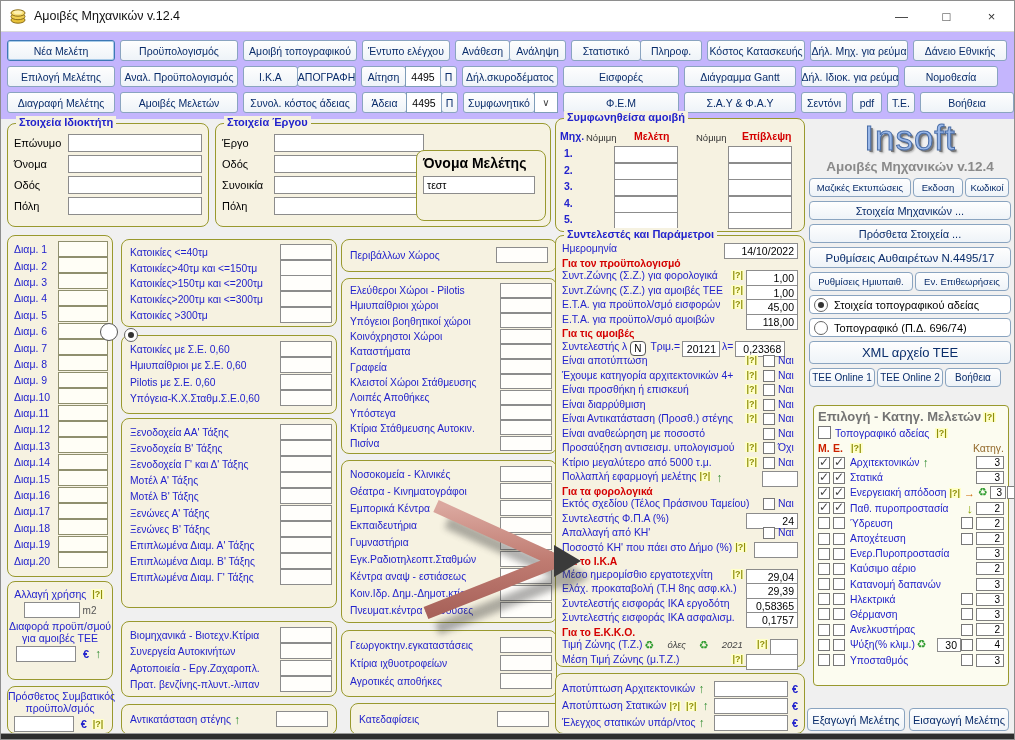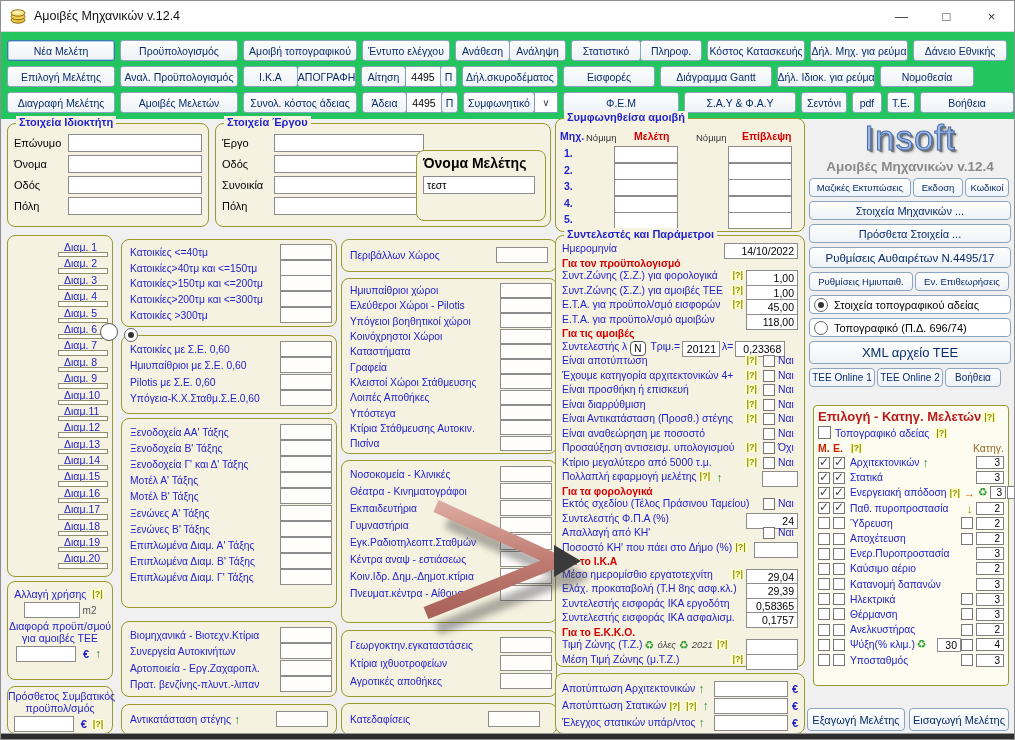--- a/index.html
+++ b/index.html
@@ -8,21 +8,21 @@
        -webkit-font-smoothing:antialiased;}
   
   #titlebar{position:absolute;left:0;top:0;width:100%;height:30px;background:#ffffff;
             border-bottom:1px solid #d9d9d9;display:flex;align-items:center;}
   #titlebar .ticon{margin:0 7px 0 9px;display:flex;}
   #titlebar .ttext{font-size:12.5px;color:#111;}
   #wcontrols{margin-left:auto;display:flex;height:100%;}
   .wbtn{width:45px;height:100%;display:flex;align-items:center;justify-content:center;
         font-size:13px;color:#333;}
   
-  #toolbar{position:absolute;left:0;top:31px;width:100%;height:87px;background:#22c55e;padding-top:8px;box-sizing:border-box;}
+  #toolbar{position:absolute;left:0;top:31px;width:100%;height:87px;background:#c4b5fd;padding-top:8px;box-sizing:border-box;}
   .trow{display:flex;gap:5px;margin-bottom:5px;padding-left:6px;}
   .tbtn{height:21px;display:flex;align-items:center;justify-content:center;box-sizing:border-box;
         background:linear-gradient(#fefefe,#eef3f8);border:1px solid #8aa4c0;border-radius:3px;
         font-size:10.5px;color:#0a2d6b;white-space:nowrap;padding:0 2px;overflow:hidden;}
   .tbtn.focused{border:1px solid #3d78b4;box-shadow:inset 0 0 0 1px #a9cbe8;}
   .tgroup{display:flex;}
   .tgroup > * + *{margin-left:-1px;}
   .tin{height:21px;width:36px;border:1px solid #7f9db9;background:#fff;font-size:10.5px;
        display:flex;align-items:center;justify-content:center;box-sizing:border-box;color:#000;}
   .combo{height:21px;width:24px;border:1px solid #7f9db9;background:#fff;display:flex;align-items:center;
@@ -72,54 +72,54 @@
            color:#0a2d6b;font-size:11px;height:19px;display:flex;align-items:center;justify-content:center;
            box-sizing:border-box;white-space:nowrap;padding:0 3px;overflow:hidden;}
   .ins-row{display:flex;gap:2px;width:100%;}
   .ins-radio{background:#fff;border:1px solid #8aa4c0;border-radius:4px;height:19px;width:100%;
              display:flex;align-items:center;gap:6px;padding:0 4px;box-sizing:border-box;
              font-size:11px;color:#000;}
   
   #catpanel{position:absolute;left:812px;top:404px;width:196px;height:281px;background:#fcfcf0;
             border:1px solid #99992e;border-radius:4px;box-sizing:border-box;padding:3px 4px;}
   .cp-title-row{display:flex;align-items:center;}
-  .cp-title{font-size:13px;font-weight:bold;color:#b91c1c;white-space:nowrap;}
+  .cp-title{font-size:13px;font-weight:bold;color:#737373;white-space:nowrap;}
   .cp-topo{display:flex;align-items:center;gap:4px;margin:2px 0;font-size:10.5px;}
   .cp-hdr{display:flex;align-items:center;font-size:10.5px;font-weight:bold;height:14px;}
   .cp-me{color:#cc2200;width:15px;}
   .cp-katig{margin-left:auto;color:#946b2d;font-weight:normal;}
   .cp-row{display:flex;align-items:center;height:15.2px;}
   .cp-row .cb{width:10px;height:10px;margin-right:3px;}
   .cp-label{font-size:10.3px;color:#2323cc;white-space:nowrap;margin-left:2px;}
   .cb-extra{margin-right:6px;}
   .catbox{width:28px;height:13px;border:1px solid #808080;background:#fff;font-size:10px;
           display:flex;align-items:center;justify-content:flex-end;padding-right:3px;box-sizing:border-box;flex:none;}
   .catbox0{width:16px;margin-right:1px;}
   .cp-inp{width:26px;height:14px;margin-left:8px;}
   
   #diambox{padding:5px 4px 0 6px;}
-  .d-row{display:flex;align-items:flex-end;height:16.4px;flex-direction:column;}
+  .d-row{display:flex;align-items:center;height:16.4px;}
   .d-label{font-size:10.5px;color:#2323cc;width:44px;white-space:pre;flex:none;}
   .d-in{width:50px;height:16px;background:#fffef6;border:1px solid #8f8f6e;margin-top:-1px;}
   .circle{position:absolute;width:16px;height:16px;border-radius:50%;background:#fff;border:1px solid #555;z-index:5;}
   
   .cu-line{font-size:10.5px;color:#2323cc;text-align:center;white-space:nowrap;}
   .cu-row{display:flex;align-items:center;justify-content:center;gap:3px;margin:2px 0;}
   .gray-sm{font-size:10px;color:#555;}
   
   .lbox{padding:5px 4px 12px 8px;overflow:hidden;}
   .lrow{display:flex;align-items:center;}
   .llabel{font-size:10.3px;color:#2323cc;white-space:nowrap;flex:1;overflow:hidden;}
   .lin{width:52px;height:16px;background:#fffefb;border:1px solid #8c8c8c;margin-top:-1px;flex:none;}
   .onerow{display:flex;align-items:center;padding:0 8px;}
   
   #coeff{padding:7px 6px 0 6px;}
   .c-row{display:flex;align-items:flex-start;height:14.5px;}
   .c-lbl{font-size:10.4px;color:#2323cc;white-space:nowrap;}
-  .c-small{font-size:9.5px;color:#444;font-style:italic;margin:0 1px;}
+  .c-small{font-size:9.5px;color:#444;font-style:italic;margin:0 11px;}
   .c-red{font-size:10.4px;color:#d40000;font-weight:bold;height:12.5px;line-height:12.5px;white-space:nowrap;}
   .c-val{flex:none;}
   .w74{width:74px;} .w52{width:52px;} .w50{width:50px;} .w44{width:44px;} .w38{width:38px;} .w36{width:36px;}
   .cbs{width:10px;height:10px;margin:0 3px;}
   .yn{font-size:10.4px;color:#2323cc;width:20px;flex:none;}
   .nbtn{border:1px solid #555;border-radius:4px;background:#fff;font-size:10px;color:#000;
         padding:0 3px;margin:0 3px;height:13px;line-height:13px;}
   .c-lbl2{font-size:10.4px;color:#2323cc;margin:0 2px;white-space:nowrap;}
   
   #apotbox{padding:6px 6px 0 6px;}
@@ -178,21 +178,21 @@
       <div class="tgroup">
         <div class="tbtn" style="width:55px">Ι.Κ.Α</div>
         <div class="tbtn" style="width:59px">ΑΠΟΓΡΑΦΗ</div>
       </div>
       <div class="tgroup">
         <div class="tbtn" style="width:45px">Αίτηση</div>
         <div class="tin">4495</div>
         <div class="tbtn" style="width:17px">Π</div>
       </div>
       <div class="tbtn" style="width:96px">Δήλ.σκυροδέματος</div>
-      <div class="tbtn" style="width:92px">Εισφορές</div>
+      <div class="tbtn" style="width:116px">Εισφορές</div>
       <div class="tbtn" style="width:112px">Διάγραμμα Gantt</div>
       <div class="tbtn" style="width:98px">Δήλ. Ιδιοκ. για ρεύμα</div>
       <div class="tbtn" style="width:94px">Νομοθεσία</div>
     </div>
     <div class="trow">
       <div class="tbtn" style="width:108px">Διαγραφή Μελέτης</div>
       <div class="tbtn" style="width:118px">Αμοιβές Μελετών</div>
       <div class="tbtn" style="width:114px">Συνολ. κόστος άδειας</div>
       <div class="tgroup">
         <div class="tbtn" style="width:45px">Άδεια</div>
@@ -729,25 +729,25 @@
 
   <div class="gbox onerow" style="left:340px;top:238px;width:216px;height:33px">
     <span class="llabel" style="flex:none">Περιβάλλων Χώρος</span>
     <span class="sp"></span>
     <span class="ibox lin"></span>
   </div>
 
   <div class="gbox lbox" style="left:340px;top:277px;width:216px;height:176px;padding-top:4px">
 
   <div class="lrow" style="height:15.3px">
+        <span class="llabel">Ελεύθεροι Χώροι - Pilotis</span>
+        <span class="ibox lin" style="height:15px"></span>
+      </div>
+      <div class="lrow" style="height:15.3px">
         <span class="llabel">Ημιυπαίθριοι χώροι</span>
-        <span class="ibox lin" style="height:15px"></span>
-      </div>
-      <div class="lrow" style="height:15.3px">
-        <span class="llabel">Ελεύθεροι Χώροι - Pilotis</span>
         <span class="ibox lin" style="height:15px"></span>
       </div>
       <div class="lrow" style="height:15.3px">
         <span class="llabel">Υπόγειοι βοηθητικοί χώροι</span>
         <span class="ibox lin" style="height:15px"></span>
       </div>
       <div class="lrow" style="height:15.3px">
         <span class="llabel">Κοινόχρηστοι Χώροι</span>
         <span class="ibox lin" style="height:15px"></span>
       </div>
@@ -785,20 +785,24 @@
 
   <div class="lrow" style="height:17px">
         <span class="llabel">Νοσοκομεία - Κλινικές</span>
         <span class="ibox lin"></span>
       </div>
       <div class="lrow" style="height:17px">
         <span class="llabel">Θέατρα - Κινηματογράφοι</span>
         <span class="ibox lin"></span>
       </div>
       <div class="lrow" style="height:17px">
+        <span class="llabel">Εμπορικά Κέντρα</span>
+        <span class="ibox lin"></span>
+      </div>
+      <div class="lrow" style="height:17px">
         <span class="llabel">Εκπαιδευτήρια</span>
         <span class="ibox lin"></span>
       </div>
       <div class="lrow" style="height:17px">
         <span class="llabel">Γυμναστήρια</span>
         <span class="ibox lin"></span>
       </div>
       <div class="lrow" style="height:17px">
         <span class="llabel">Εγκ.Ραδιοτηλεοπτ.Σταθμών</span>
         <span class="ibox lin"></span>
@@ -826,21 +830,21 @@
       <div class="lrow" style="height:18px">
         <span class="llabel">Κτίρια ιχθυοτροφείων</span>
         <span class="ibox lin"></span>
       </div>
       <div class="lrow" style="height:18px">
         <span class="llabel">Αγροτικές αποθήκες</span>
         <span class="ibox lin"></span>
       </div>
     </div>
 
-  <div class="gbox onerow" style="left:340px;top:702px;width:216px;height:32px">
+  <div class="gbox onerow" style="left:349px;top:702px;width:216px;height:32px">
     <span class="llabel" style="flex:none">Κατεδαφίσεις</span>
     <span class="sp"></span>
     <span class="ibox lin" style="margin-right:8px"></span>
   </div>
 
   <div class="gbox" id="coeff" style="left:554px;top:234px;width:250px;height:432px">
     <span class="gtitle">Συντελεστές και Παράμετροι</span>
 
     <div class="c-row">
       <span class="c-lbl">Ημερομηνία</span>

